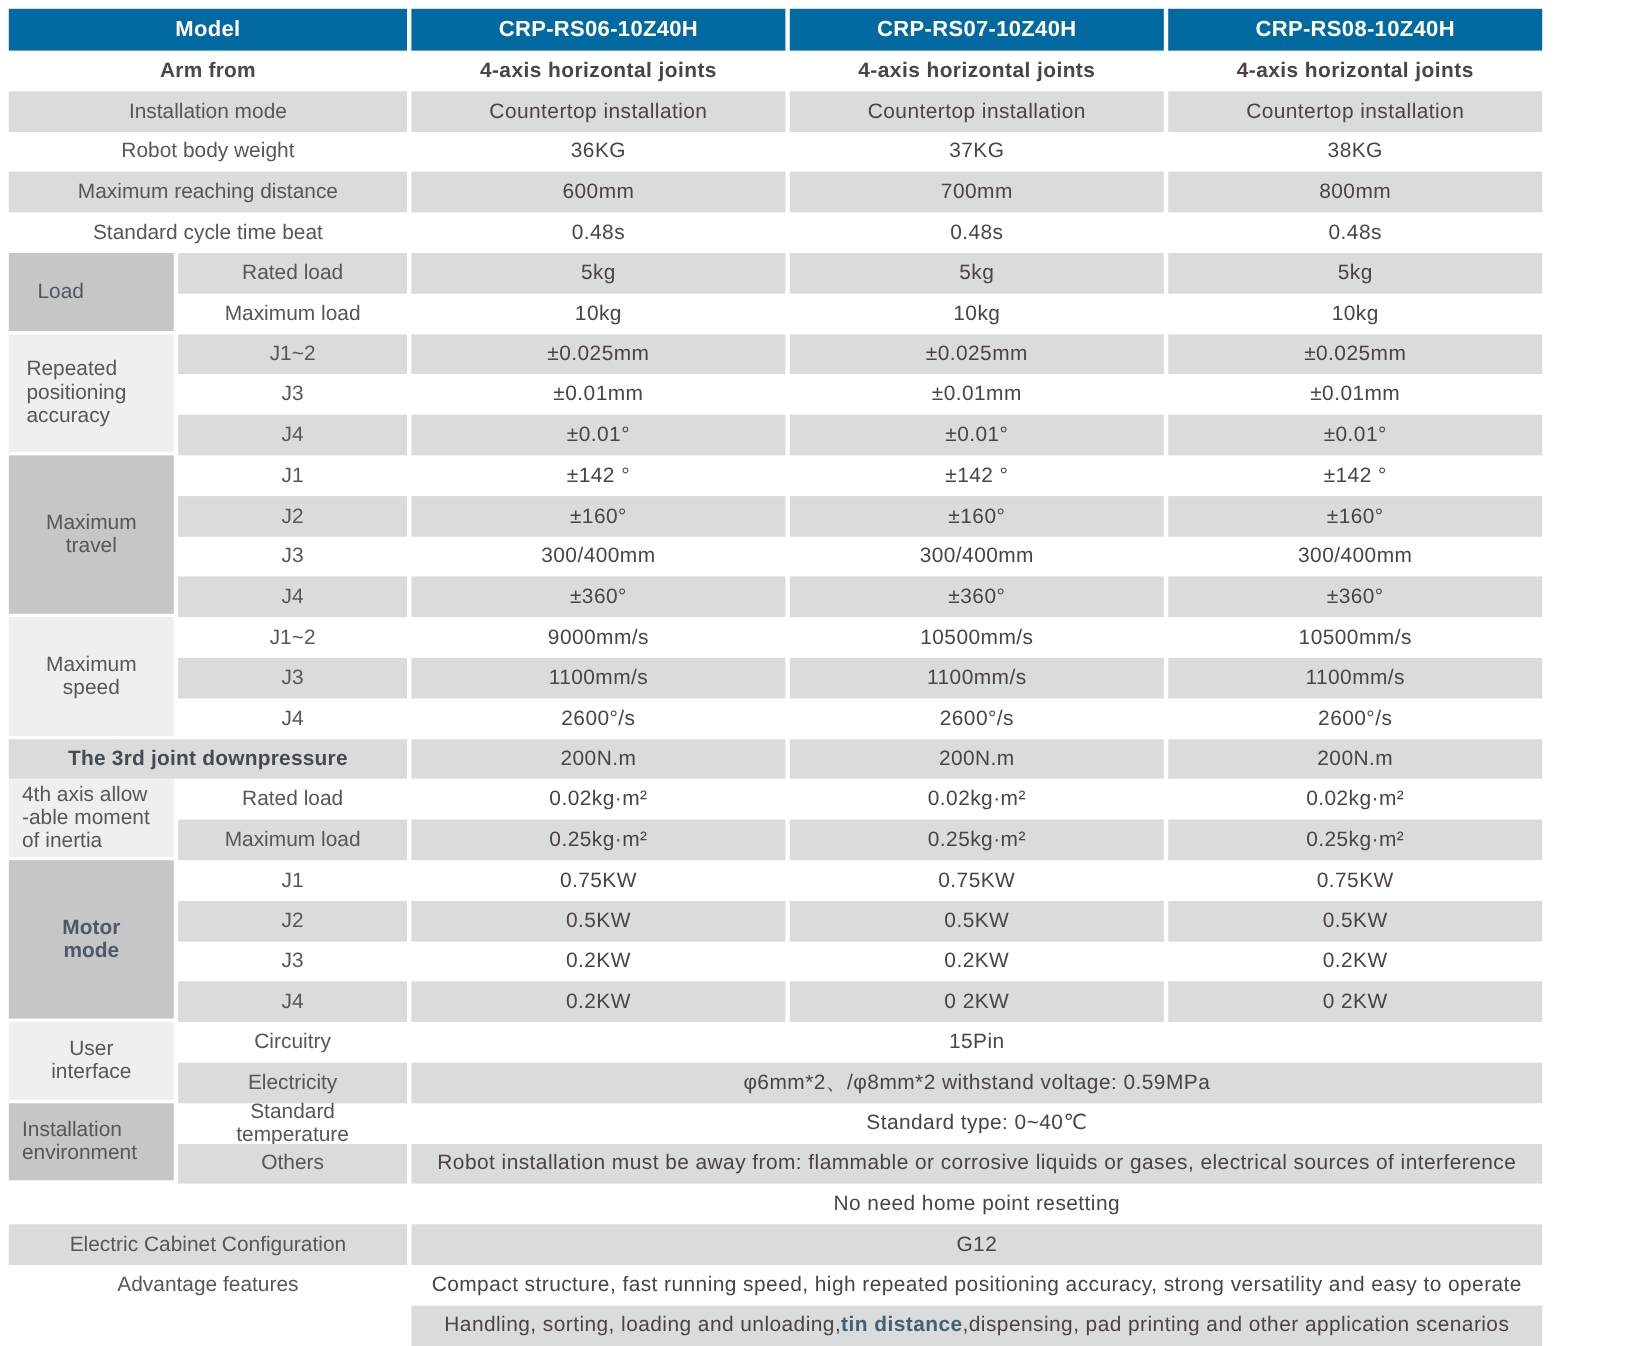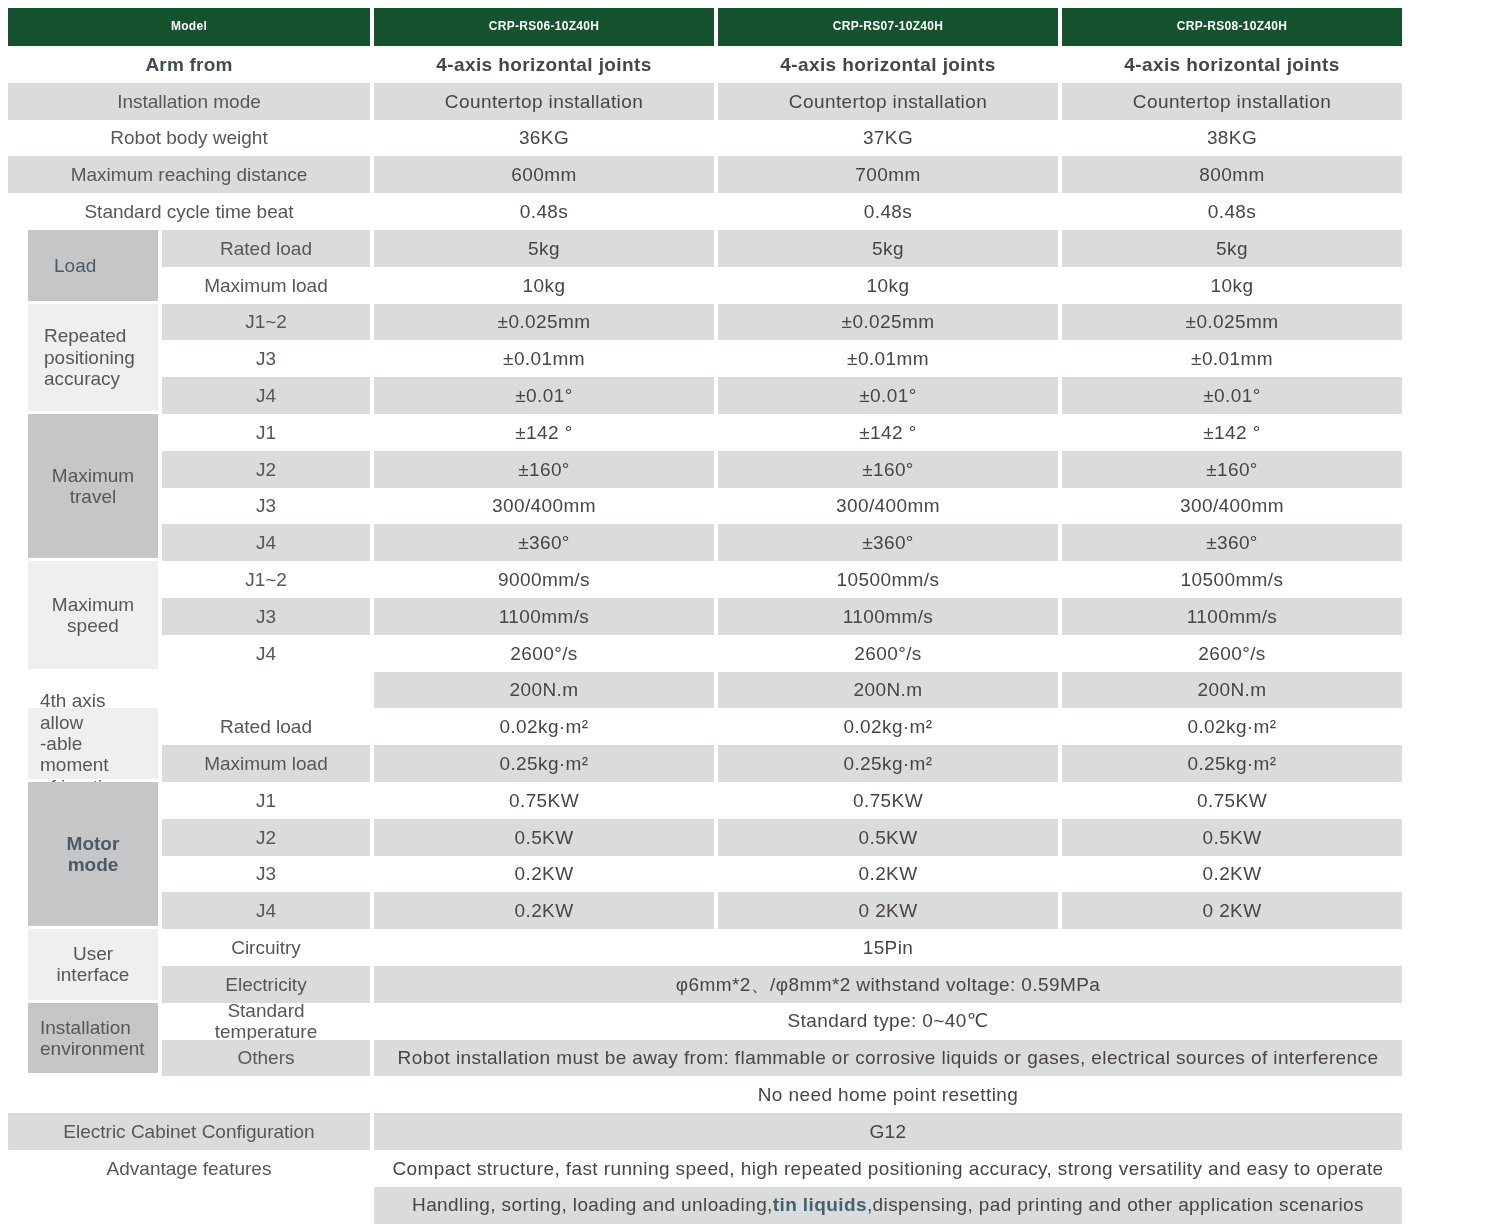--- a/index.html
+++ b/index.html
@@ -20,31 +20,31 @@
   }
   .cell {
     display:flex; align-items:center; justify-content:center;
     text-align:center;
     font-size:19px; color:#54585b;
     line-height:1.12;
     white-space:pre-line;
     padding:0 4px;
   }
   .head {
-    background:#14532d; color:#ffffff;
-    font-weight:bold; font-size:12px; letter-spacing:.3px;
+    background:#0369a1; color:#ffffff;
+    font-weight:bold; font-size:20px; letter-spacing:.3px;
   }
   .g  { background:#dadbdc; }   
   .gm { background:#c4c6c7; }   
   .gl { background:#efeff0; }   
   .val { color:#4b4442; letter-spacing:.4px; }
   .bold { font-weight:bold; }
   .lab-bold { font-weight:bold; color:#434c54; letter-spacing:.2px; }
   .accent { color:#4d5a66; }
-  .grp { margin-bottom:3px;margin-left:20px; }
+  .grp { margin-bottom:3px; }
   .la { justify-content:flex-start; text-align:left; }
   .p26 { padding-left:26px; }
   .p16 { padding-left:16px; }
   .p12 { padding-left:12px; }
   .cA  { grid-column:1; }
   .cB  { grid-column:2; }
   .cAB { grid-column:1 / 3; }
   .c1  { grid-column:3; }
   .c2  { grid-column:4; }
   .c3  { grid-column:5; }
@@ -139,20 +139,21 @@
   <div class="cell val c3" style="grid-row:16">10500mm/s</div>
   <div class="cell g cB" style="grid-row:17">J3</div>
   <div class="cell g val c1" style="grid-row:17">1100mm/s</div>
   <div class="cell g val c2" style="grid-row:17">1100mm/s</div>
   <div class="cell g val c3" style="grid-row:17">1100mm/s</div>
   <div class="cell cB" style="grid-row:18">J4</div>
   <div class="cell val c1" style="grid-row:18">2600°/s</div>
   <div class="cell val c2" style="grid-row:18">2600°/s</div>
   <div class="cell val c3" style="grid-row:18">2600°/s</div>
 
+  <div class="cell g lab-bold cAB" style="grid-row:19">The 3rd joint downpressure</div>
   <div class="cell g val c1" style="grid-row:19">200N.m</div>
   <div class="cell g val c2" style="grid-row:19">200N.m</div>
   <div class="cell g val c3" style="grid-row:19">200N.m</div>
 
   <div class="cell gl grp la p12 cA" style="grid-row:20 / span 2">4th axis allow
 -able moment
 of inertia</div>
   <div class="cell cB" style="grid-row:20">Rated load</div>
   <div class="cell val c1" style="grid-row:20">0.02kg·m²</div>
   <div class="cell val c2" style="grid-row:20">0.02kg·m²</div>
@@ -198,16 +199,16 @@
 
   <div class="cell val cV" style="grid-row:30">No need home point resetting</div>
 
   <div class="cell g cAB" style="grid-row:31">Electric Cabinet Configuration</div>
   <div class="cell g val cV" style="grid-row:31">G12</div>
 
   <div class="cell cAB" style="grid-row:32">Advantage features</div>
   <div class="cell val cV" style="grid-row:32">Compact structure, fast running speed, high repeated positioning accuracy, strong versatility and easy to operate</div>
 
   <div class="cell g val cV" style="grid-row:33">
-    <span>Handling, sorting, loading and unloading,</span><span class="hl">tin liquids</span><span>,dispensing, pad printing and other application scenarios</span>
+    <span>Handling, sorting, loading and unloading,</span><span class="hl">tin distance</span><span>,dispensing, pad printing and other application scenarios</span>
   </div>
 
 </div>
 
 </body></html>

